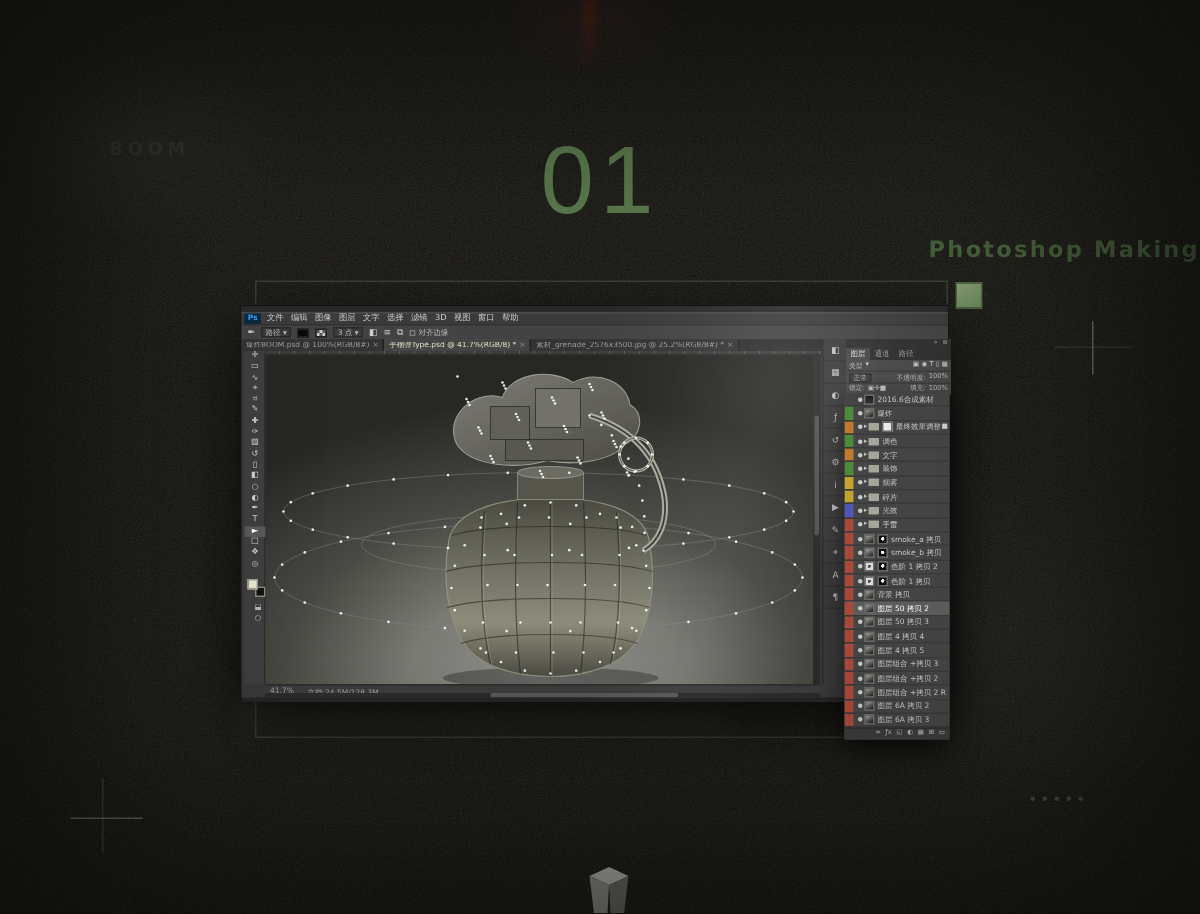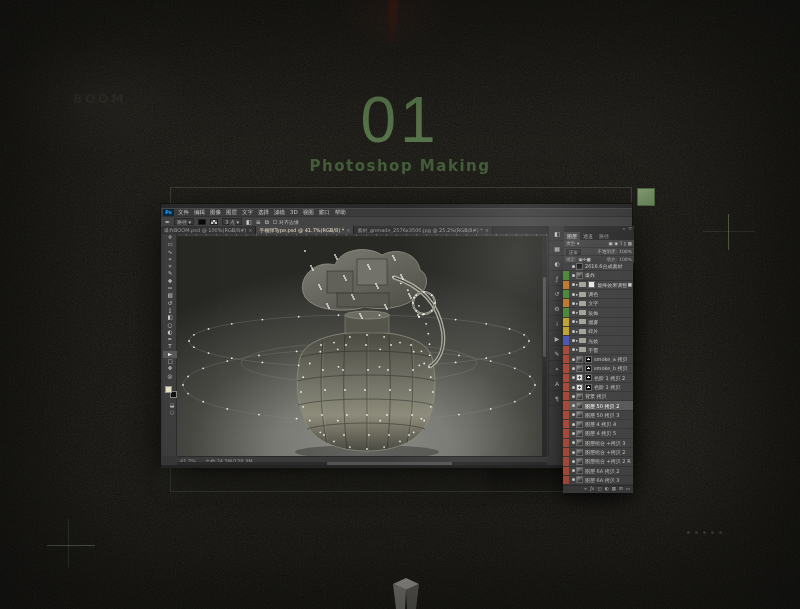--- a/index.html
+++ b/index.html
@@ -14,21 +14,21 @@
   .noise-svg { position:absolute; inset:0; opacity:.16; pointer-events:none; }
   .vignette { position:absolute; inset:0; box-shadow: inset 0 0 140px 50px rgba(0,0,0,0.55); pointer-events:none; z-index:9; }
   .red-streak { position:absolute; left:388px; top:0; width:9px; height:48px;
     background:linear-gradient(rgba(112,36,22,0.5), transparent); filter:blur(1.5px); transform:rotate(2deg); }
 
   
   .boom { position:absolute; left:73px; top:92px; font-size:12px; font-weight:bold;
     letter-spacing:3px; color:#34332d; }
   .big-number { position:absolute; left:0; top:88px; width:800px; text-align:center;
     font-size:64px; line-height:1; letter-spacing:4px; font-family:"Liberation Sans", sans-serif; }
-  .caption { position:absolute; left:0; top:157px; width:800px; text-align:center;
+  .caption { position:absolute; left:0; top:157px; width:800px; text-align:right;
     font-size:15px; font-weight:bold; letter-spacing:1.5px; }
 
   
   .frame-rect { position:absolute; left:170px; top:187px; width:462px; height:305px;
     border:1px solid rgba(140,160,130,0.26); z-index:1; }
   .green-square { position:absolute; left:637px; top:188px; width:18px; height:18px;
     background:linear-gradient(135deg,#8aa276,#6d8a5c); border:1px solid #516a43; z-index:2; }
   .cross-r-v { position:absolute; left:728px; top:214px; width:1px; height:36px; background:rgba(150,170,135,0.55); }
   .cross-r-h { position:absolute; left:703px; top:231px; width:52px; height:1px; background:rgba(150,170,135,0.18); }
   .cross-l-h { position:absolute; left:47px; top:545px; width:48px; height:1px; background:rgba(160,180,145,0.5); }

